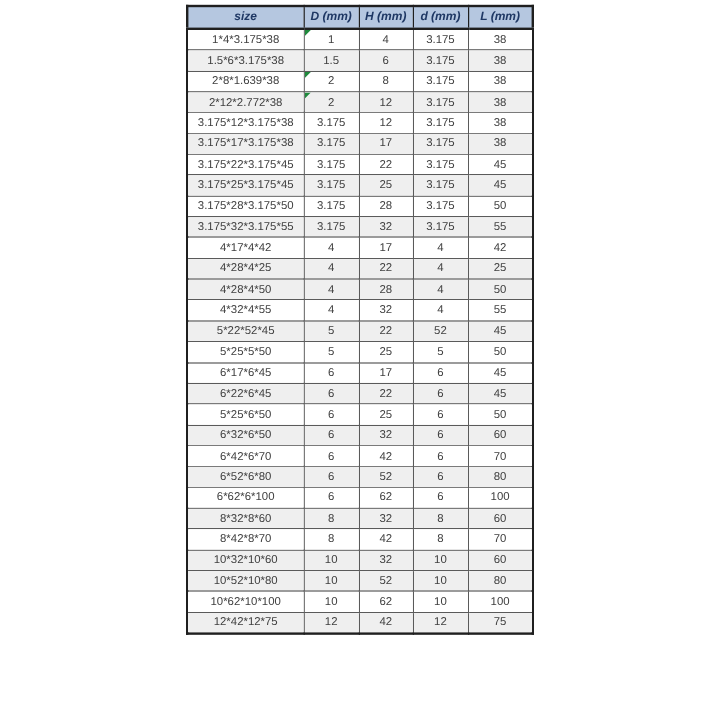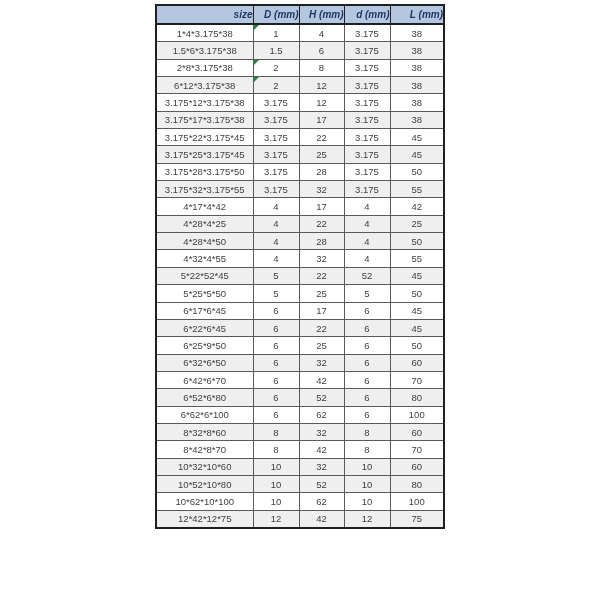--- a/index.html
+++ b/index.html
@@ -36,21 +36,21 @@
   col.c-d{width:46px;}
   col.c-h{width:45px;}
   col.c-dd{width:46px;}
   col.c-l{width:54px;}
   thead th{
     background:var(--header-bg);
     color:var(--header-text);
     font-size:10px;
     font-weight:bold;
     font-style:italic;
-    text-align:right;
+    text-align:center;
     vertical-align:middle;
     height:17px;
     padding:0;
     border:1px solid var(--outer-border);
     border-bottom:2px solid var(--outer-border);
   }
   tbody td{
     position:relative;
     background:var(--row-bg);
     color:var(--cell-text);
@@ -104,28 +104,28 @@
           <td>38</td>
         </tr>
         <tr class="stripe">
           <td>1.5*6*3.175*38</td>
           <td>1.5</td>
           <td>6</td>
           <td>3.175</td>
           <td>38</td>
         </tr>
         <tr>
-          <td>2*8*3.175*38</td>
+          <td>2*8*1.639*38</td>
           <td>2<span class="err-tri"></span></td>
           <td>8</td>
           <td>3.175</td>
           <td>38</td>
         </tr>
         <tr class="stripe">
-          <td>6*12*3.175*38</td>
+          <td>2*12*2.772*38</td>
           <td>2<span class="err-tri"></span></td>
           <td>12</td>
           <td>3.175</td>
           <td>38</td>
         </tr>
         <tr>
           <td>3.175*12*3.175*38</td>
           <td>3.175</td>
           <td>12</td>
           <td>3.175</td>
@@ -216,21 +216,21 @@
           <td>45</td>
         </tr>
         <tr class="stripe">
           <td>6*22*6*45</td>
           <td>6</td>
           <td>22</td>
           <td>6</td>
           <td>45</td>
         </tr>
         <tr>
-          <td>6*25*9*50</td>
+          <td>5*25*6*50</td>
           <td>6</td>
           <td>25</td>
           <td>6</td>
           <td>50</td>
         </tr>
         <tr class="stripe">
           <td>6*32*6*50</td>
           <td>6</td>
           <td>32</td>
           <td>6</td>

